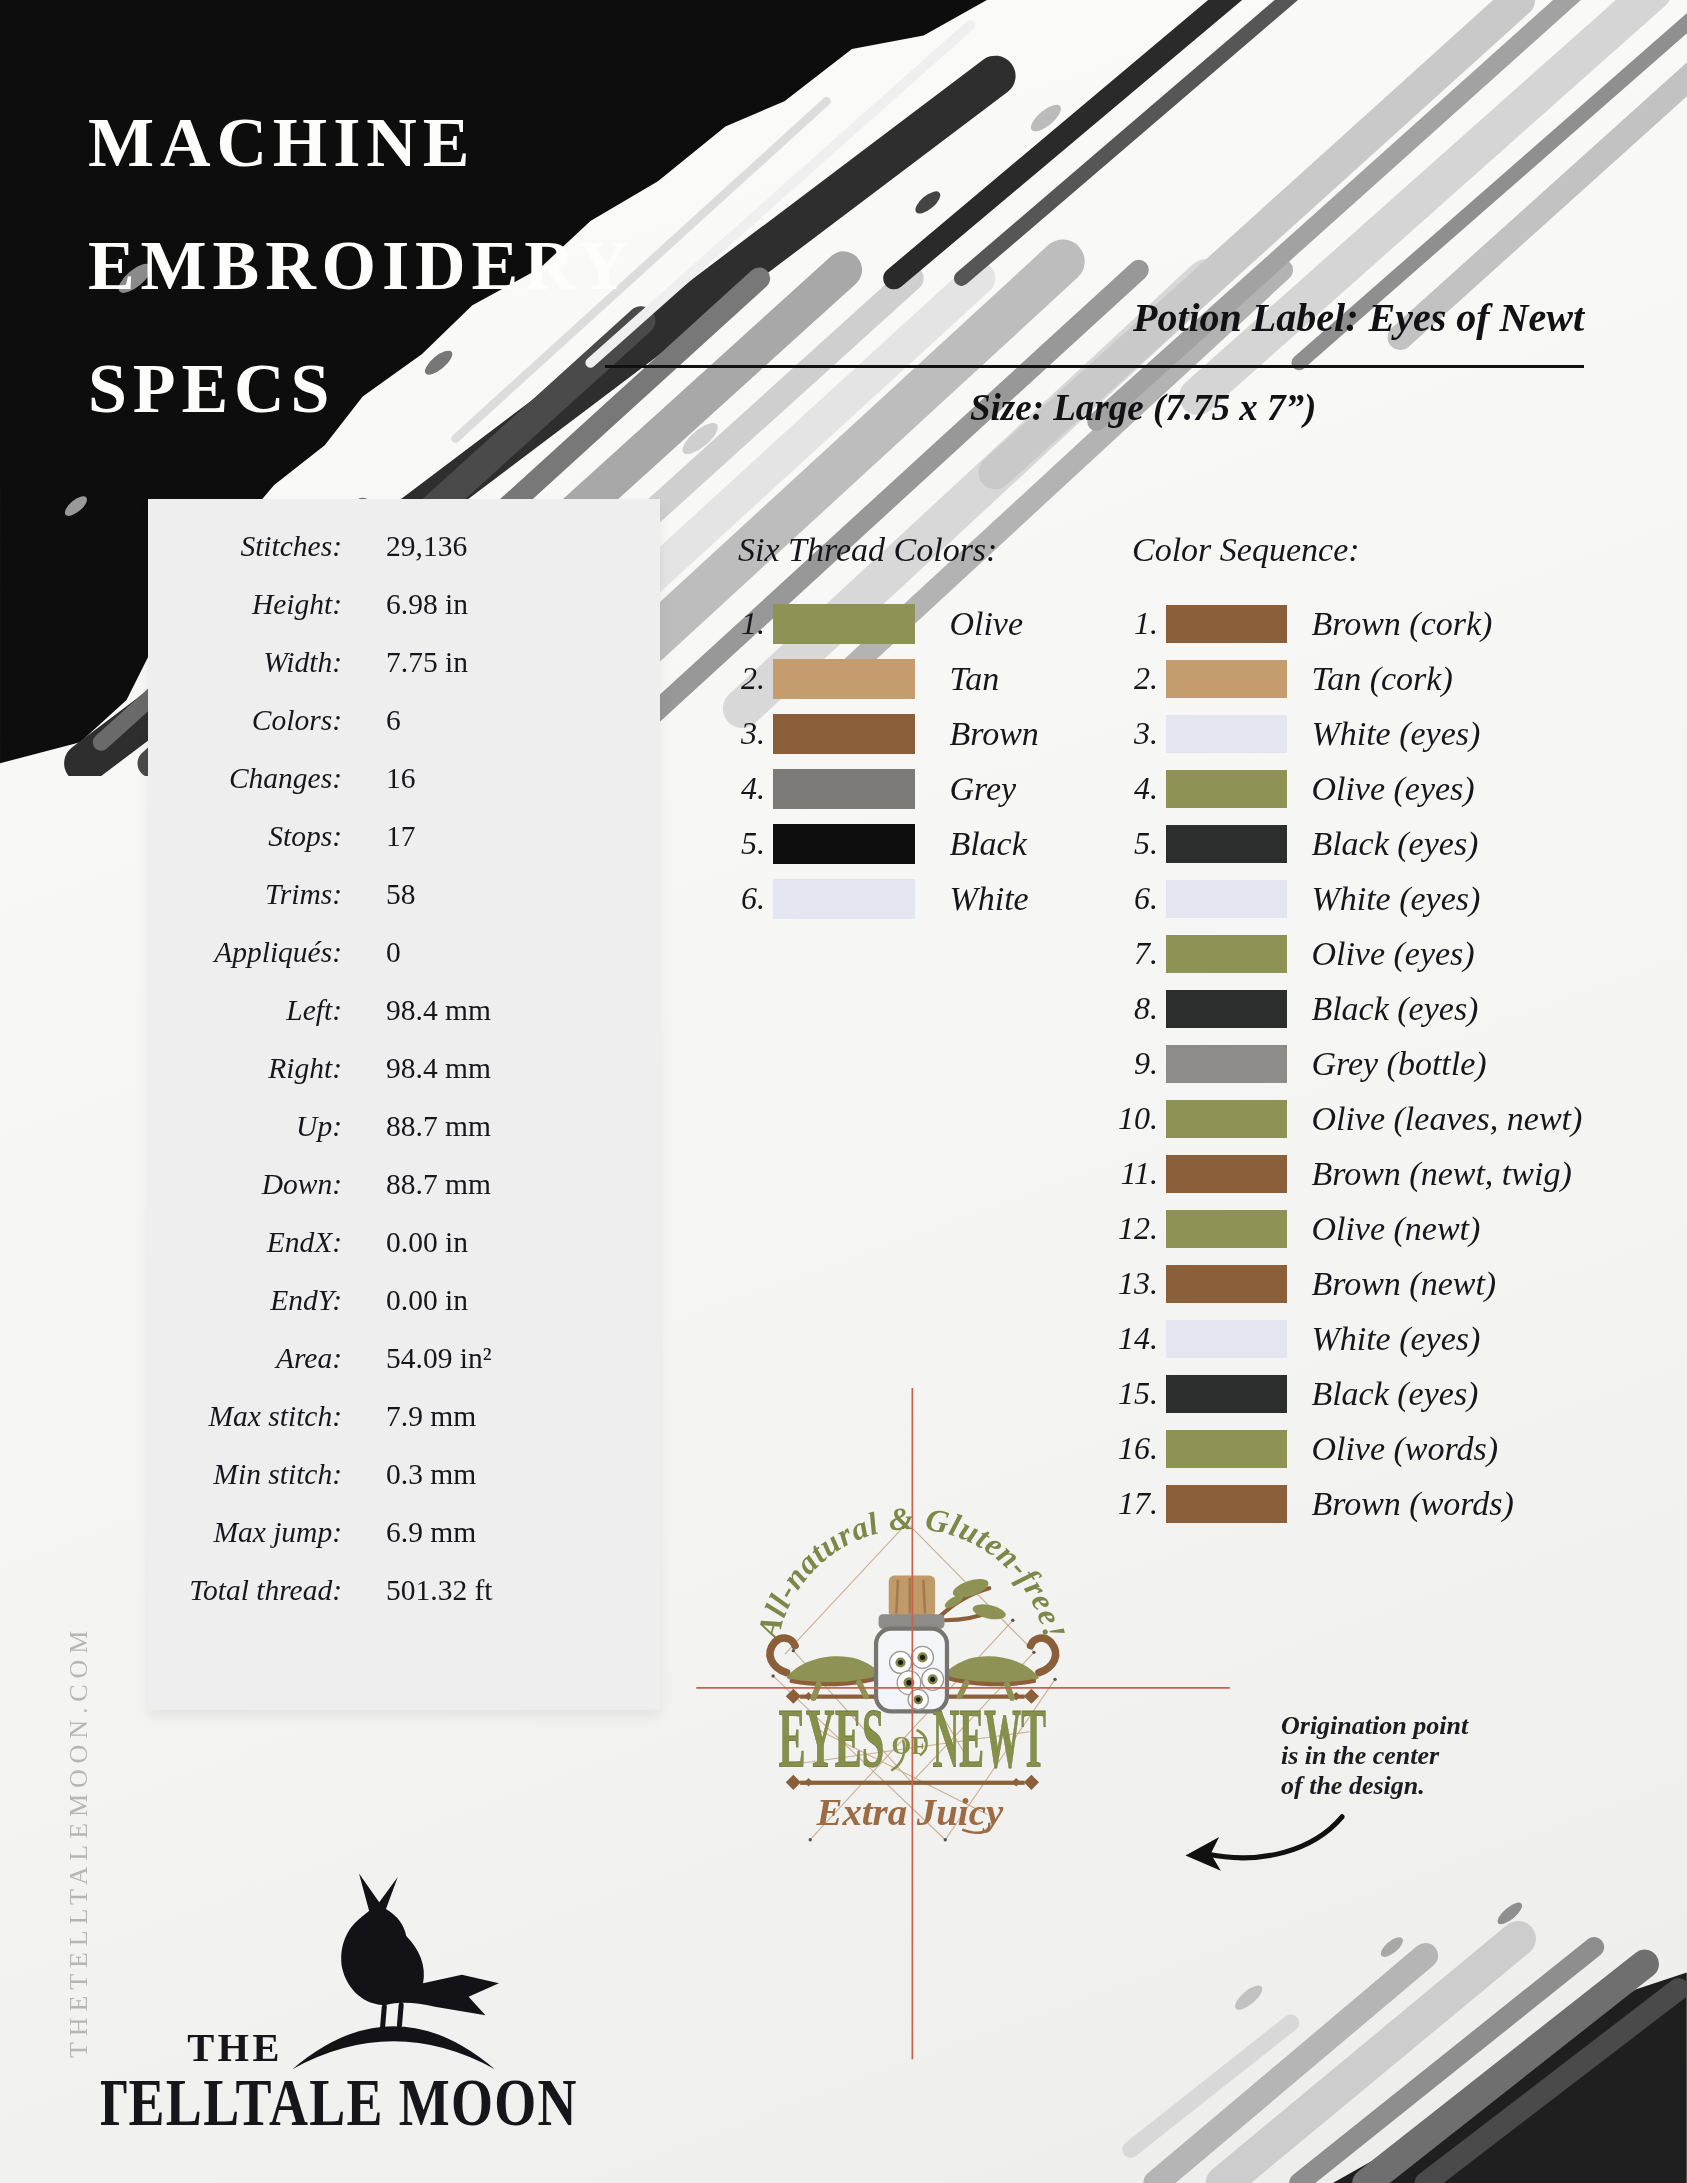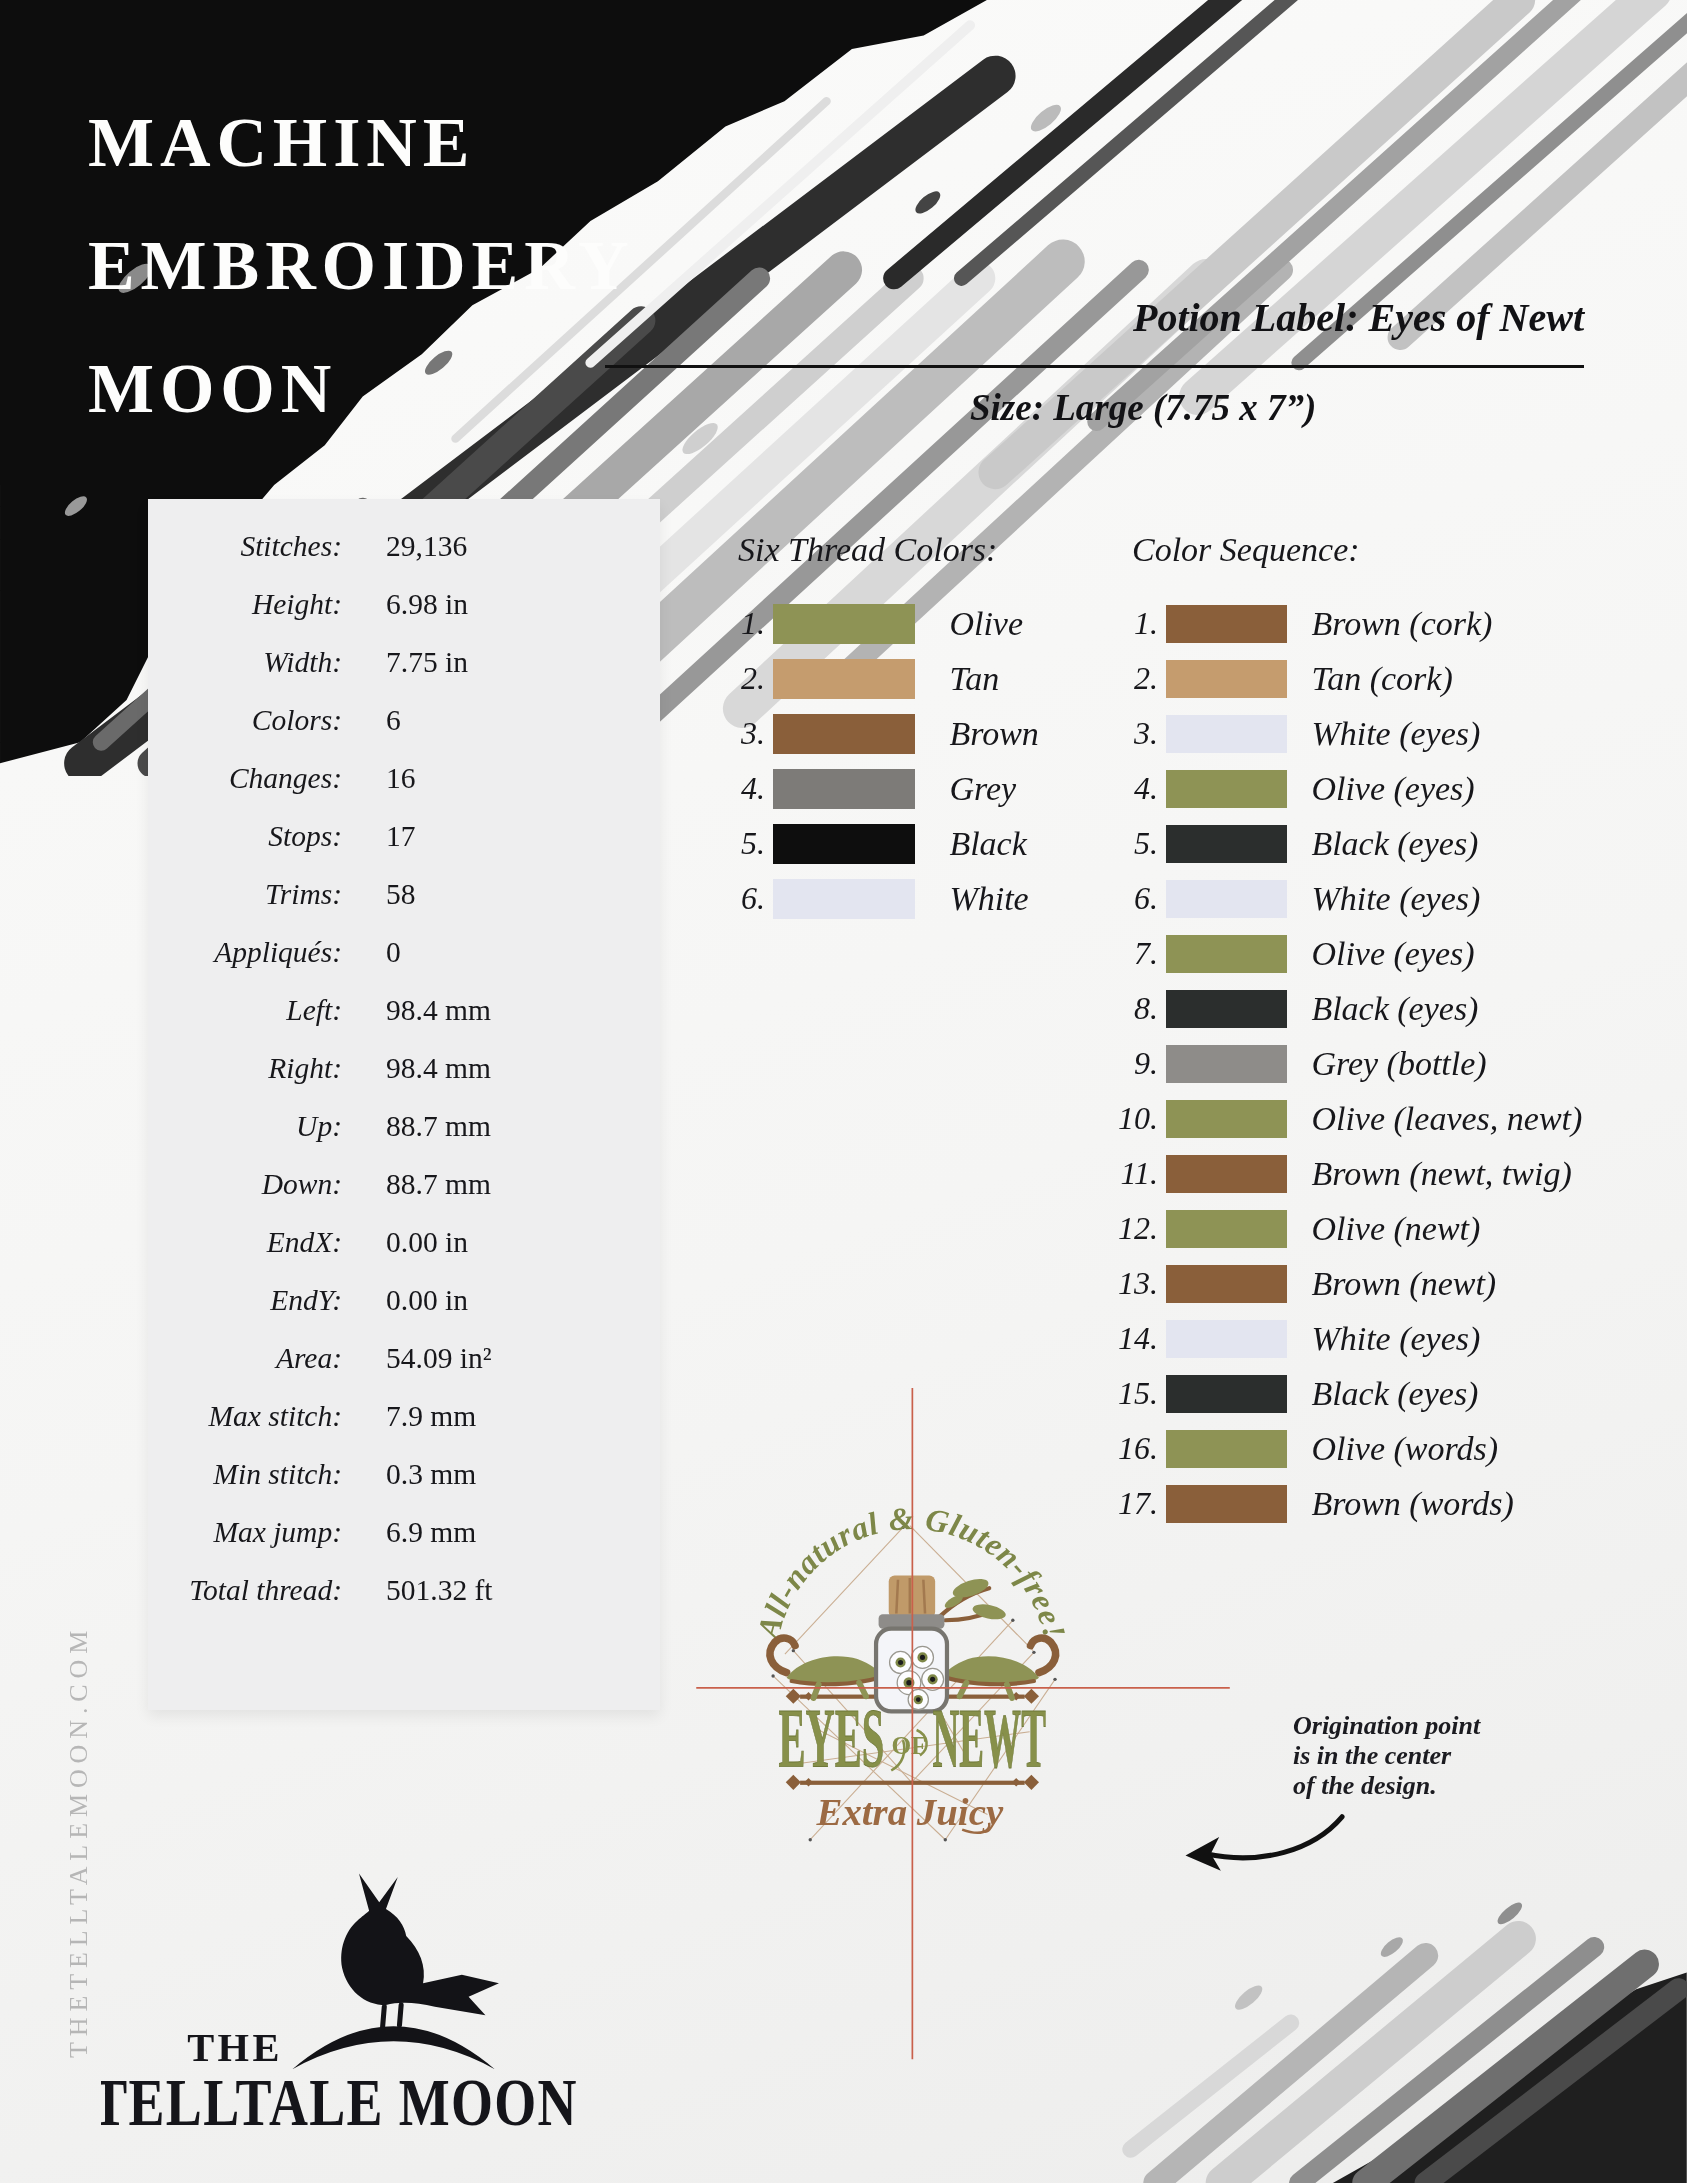--- a/index.html
+++ b/index.html
@@ -26,21 +26,21 @@
   .cs-list{position:absolute;left:1112px;top:596px;z-index:2;}
   .tc-row,.cs-row{display:flex;align-items:center;height:55px;}
   .tc-num{width:27px;text-align:right;font-style:italic;font-size:32px;color:#17171b;}
   .cs-num{width:46px;text-align:right;font-style:italic;font-size:32px;color:#17171b;}
   .tc-swatch{width:142px;height:40px;margin-left:8.4px;}
   .cs-swatch{width:121px;height:38px;margin-left:8.4px;}
   .tc-label{margin-left:34px;font-style:italic;font-size:34px;color:#17171b;white-space:nowrap;}
   .cs-label{margin-left:24px;font-style:italic;font-size:34px;color:#17171b;white-space:nowrap;}
   .logo-art{position:absolute;left:692px;top:1367px;z-index:2;}
   .orig-note{position:absolute;left:1281px;top:1711px;width:253px;font-style:italic;font-weight:700;
-             font-size:26px;line-height:30px;color:#1b1b20;z-index:3;margin-left:12px;}
+             font-size:26px;line-height:30px;color:#1b1b20;z-index:3;}
   .orig-arrow{position:absolute;left:1177px;top:1805px;z-index:3;}
   .brand{position:absolute;left:101px;top:1848px;z-index:3;}
   .vurl{position:absolute;left:64px;top:2058px;width:700px;transform:rotate(-90deg);
         transform-origin:0 0;font-size:26px;letter-spacing:5.9px;color:#b6b6b6;z-index:2;}
 </style>
 </head>
 <body>
 
 <div class="page">
 
@@ -83,21 +83,21 @@
     <line x1="10" y1="360" x2="200" y2="210" stroke="#d8d8d8" stroke-width="20" stroke-linecap="round"></line>
     <line x1="360" y1="400" x2="660" y2="170" stroke="#4a4a4a" stroke-width="26" stroke-linecap="round"></line>
     <ellipse cx="150" cy="180" rx="20" ry="8" fill="#c2c2c2" transform="rotate(-40 150 180)"></ellipse>
     <ellipse cx="320" cy="120" rx="16" ry="7" fill="#a8a8a8" transform="rotate(-40 320 120)"></ellipse>
     <ellipse cx="460" cy="80" rx="18" ry="7" fill="#8f8f8f" transform="rotate(-40 460 80)"></ellipse>
   </svg>
 
   <div class="main-title">
     <div>MACHINE</div>
     <div>EMBROIDERY</div>
-    <div>MOON</div>
+    <div>SPECS</div>
   </div>
 
   <div class="proj-title">Potion Label: Eyes of Newt</div>
   <div class="proj-rule"></div>
   <div class="size-title">Size: Large (7.75 x 7”)</div>
 
   <div class="specs-panel">
     <div class="spec-row">
         <div class="spec-label">Stitches:</div>
         <div class="spec-value">29,136</div>

